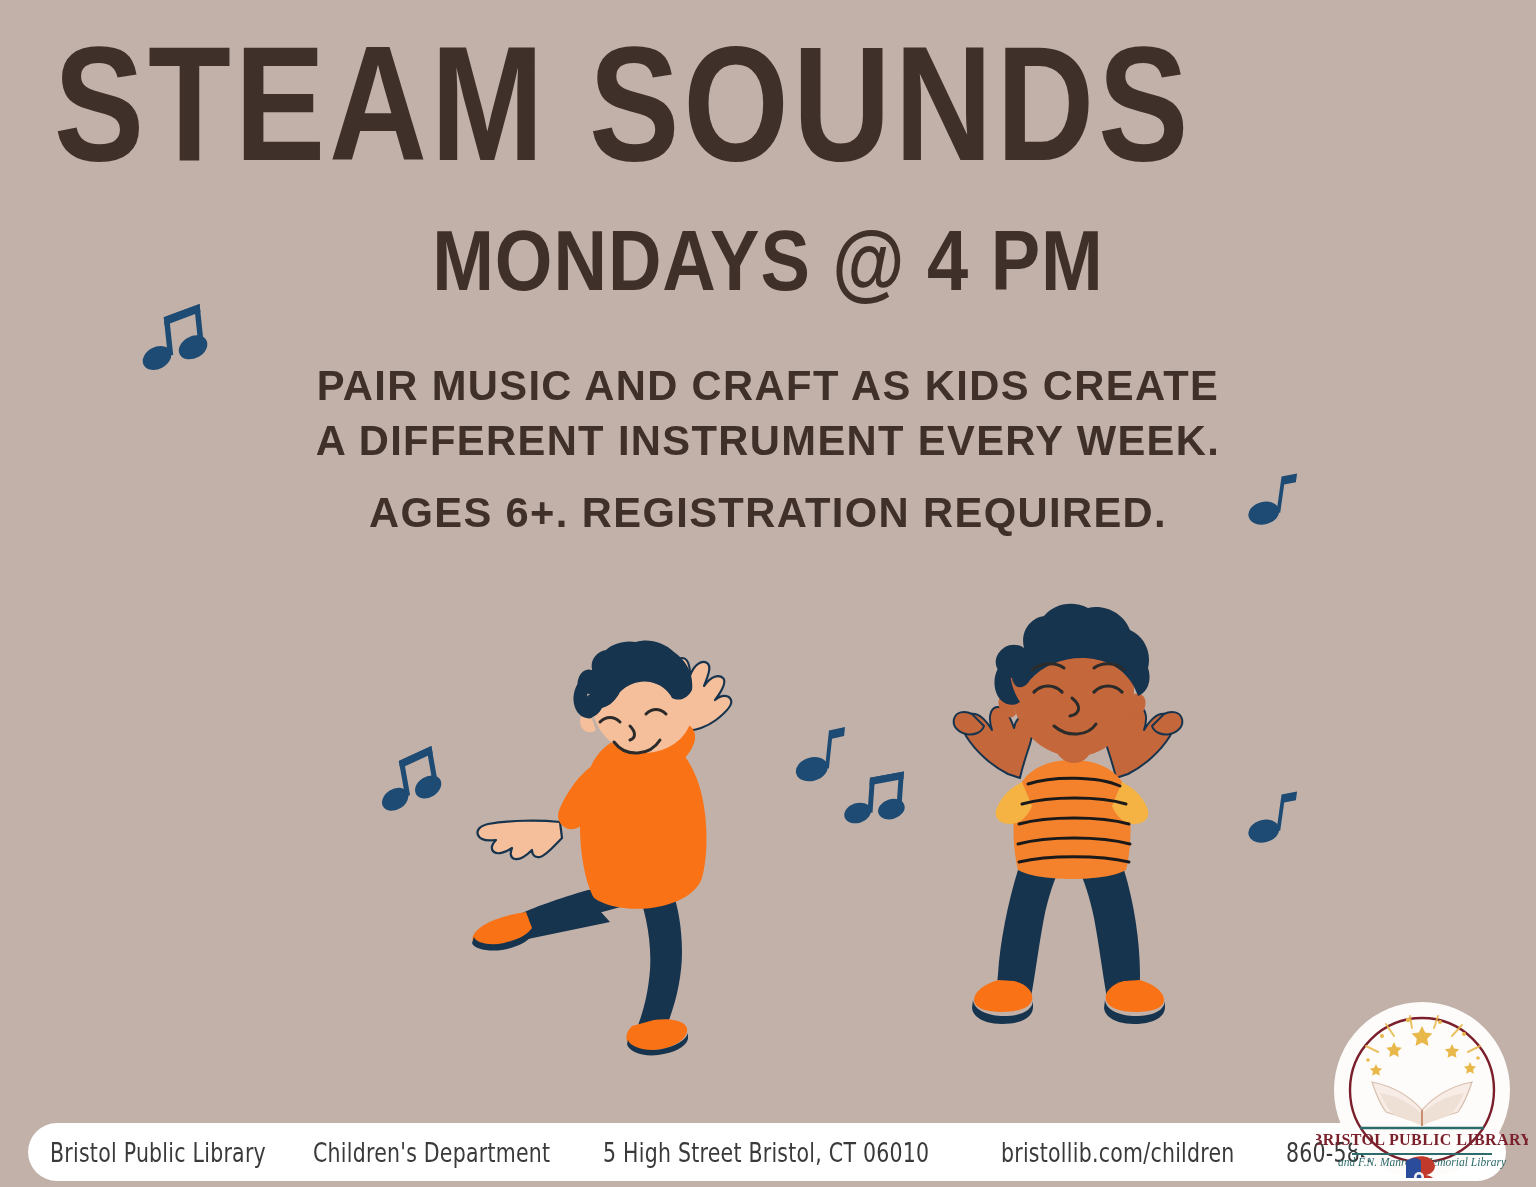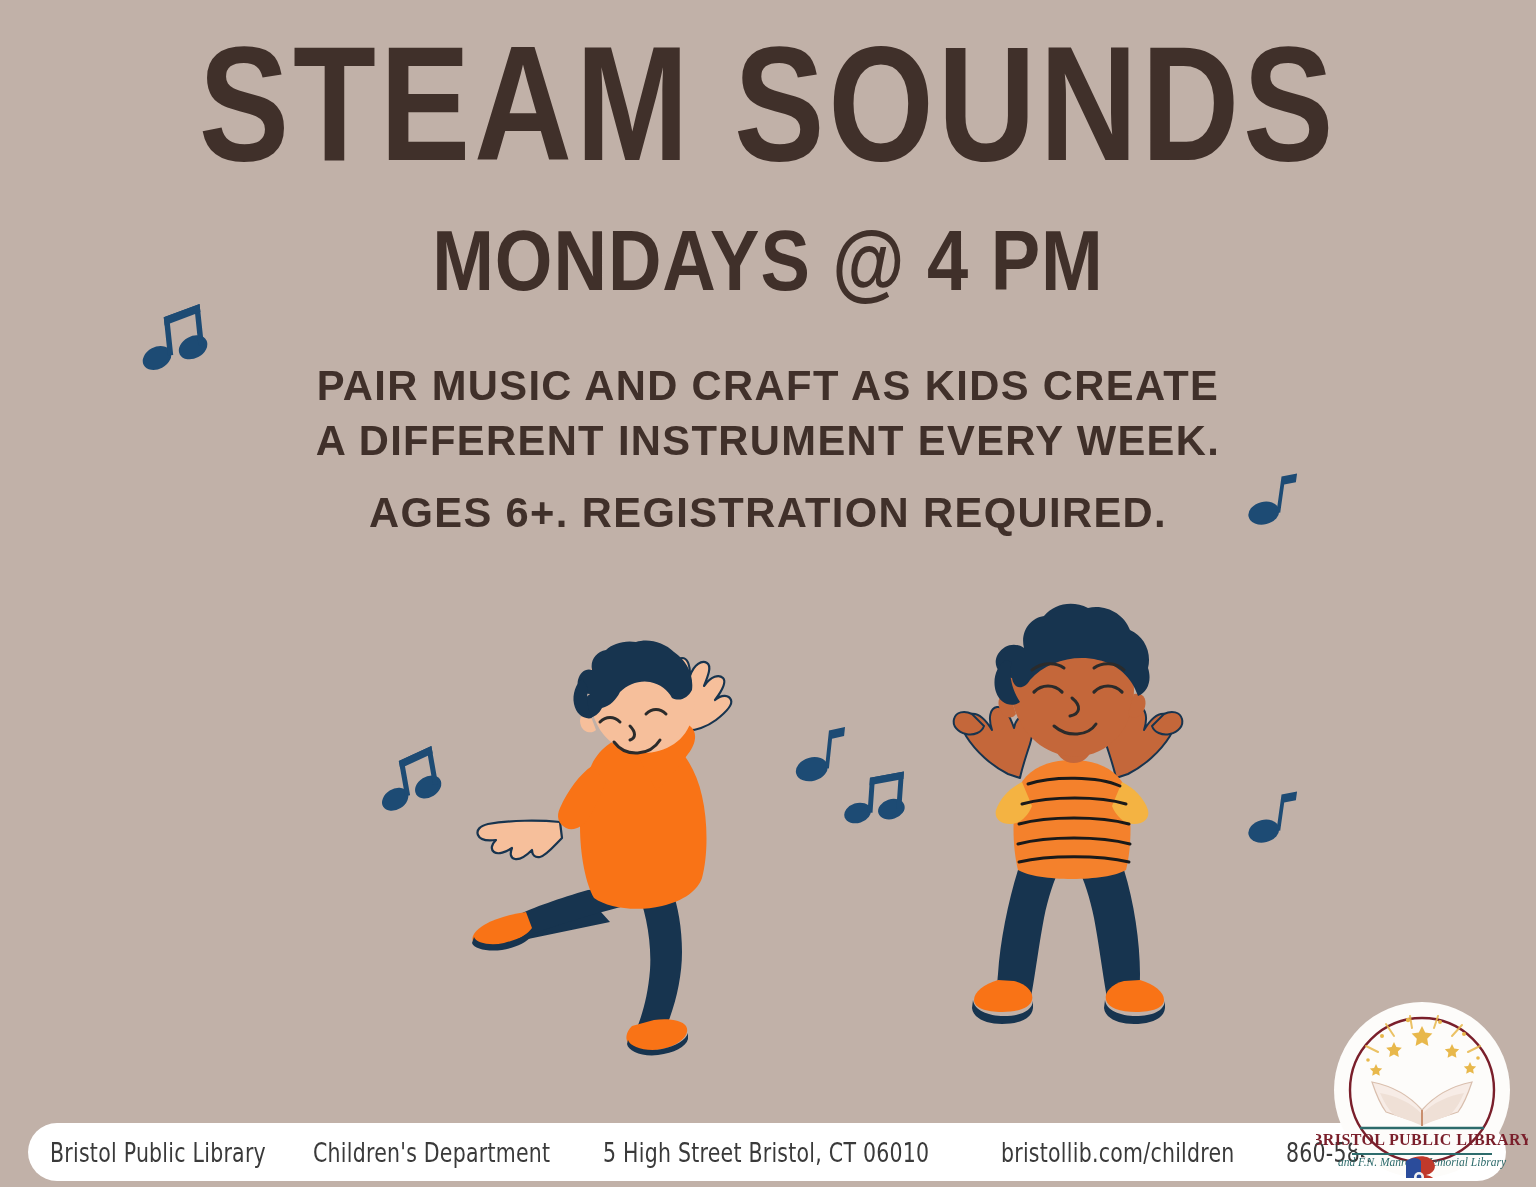--- a/index.html
+++ b/index.html
@@ -19,21 +19,20 @@
     background: #c1b1a8;
     overflow: hidden;
   }
 
   
   .title-wrap {
     position: absolute;
     left: 0;
     top: 22px;
     width: 1536px;
-    text-align: center;
   }
   #main-title {
     font-family: "Liberation Sans", sans-serif;
     font-weight: bold;
     font-size: 146px;
     line-height: 1;
     letter-spacing: 4px;
     color: #40302a;
     transform: scaleX(0.93) scaleY(1.12);
     transform-origin: center top;

